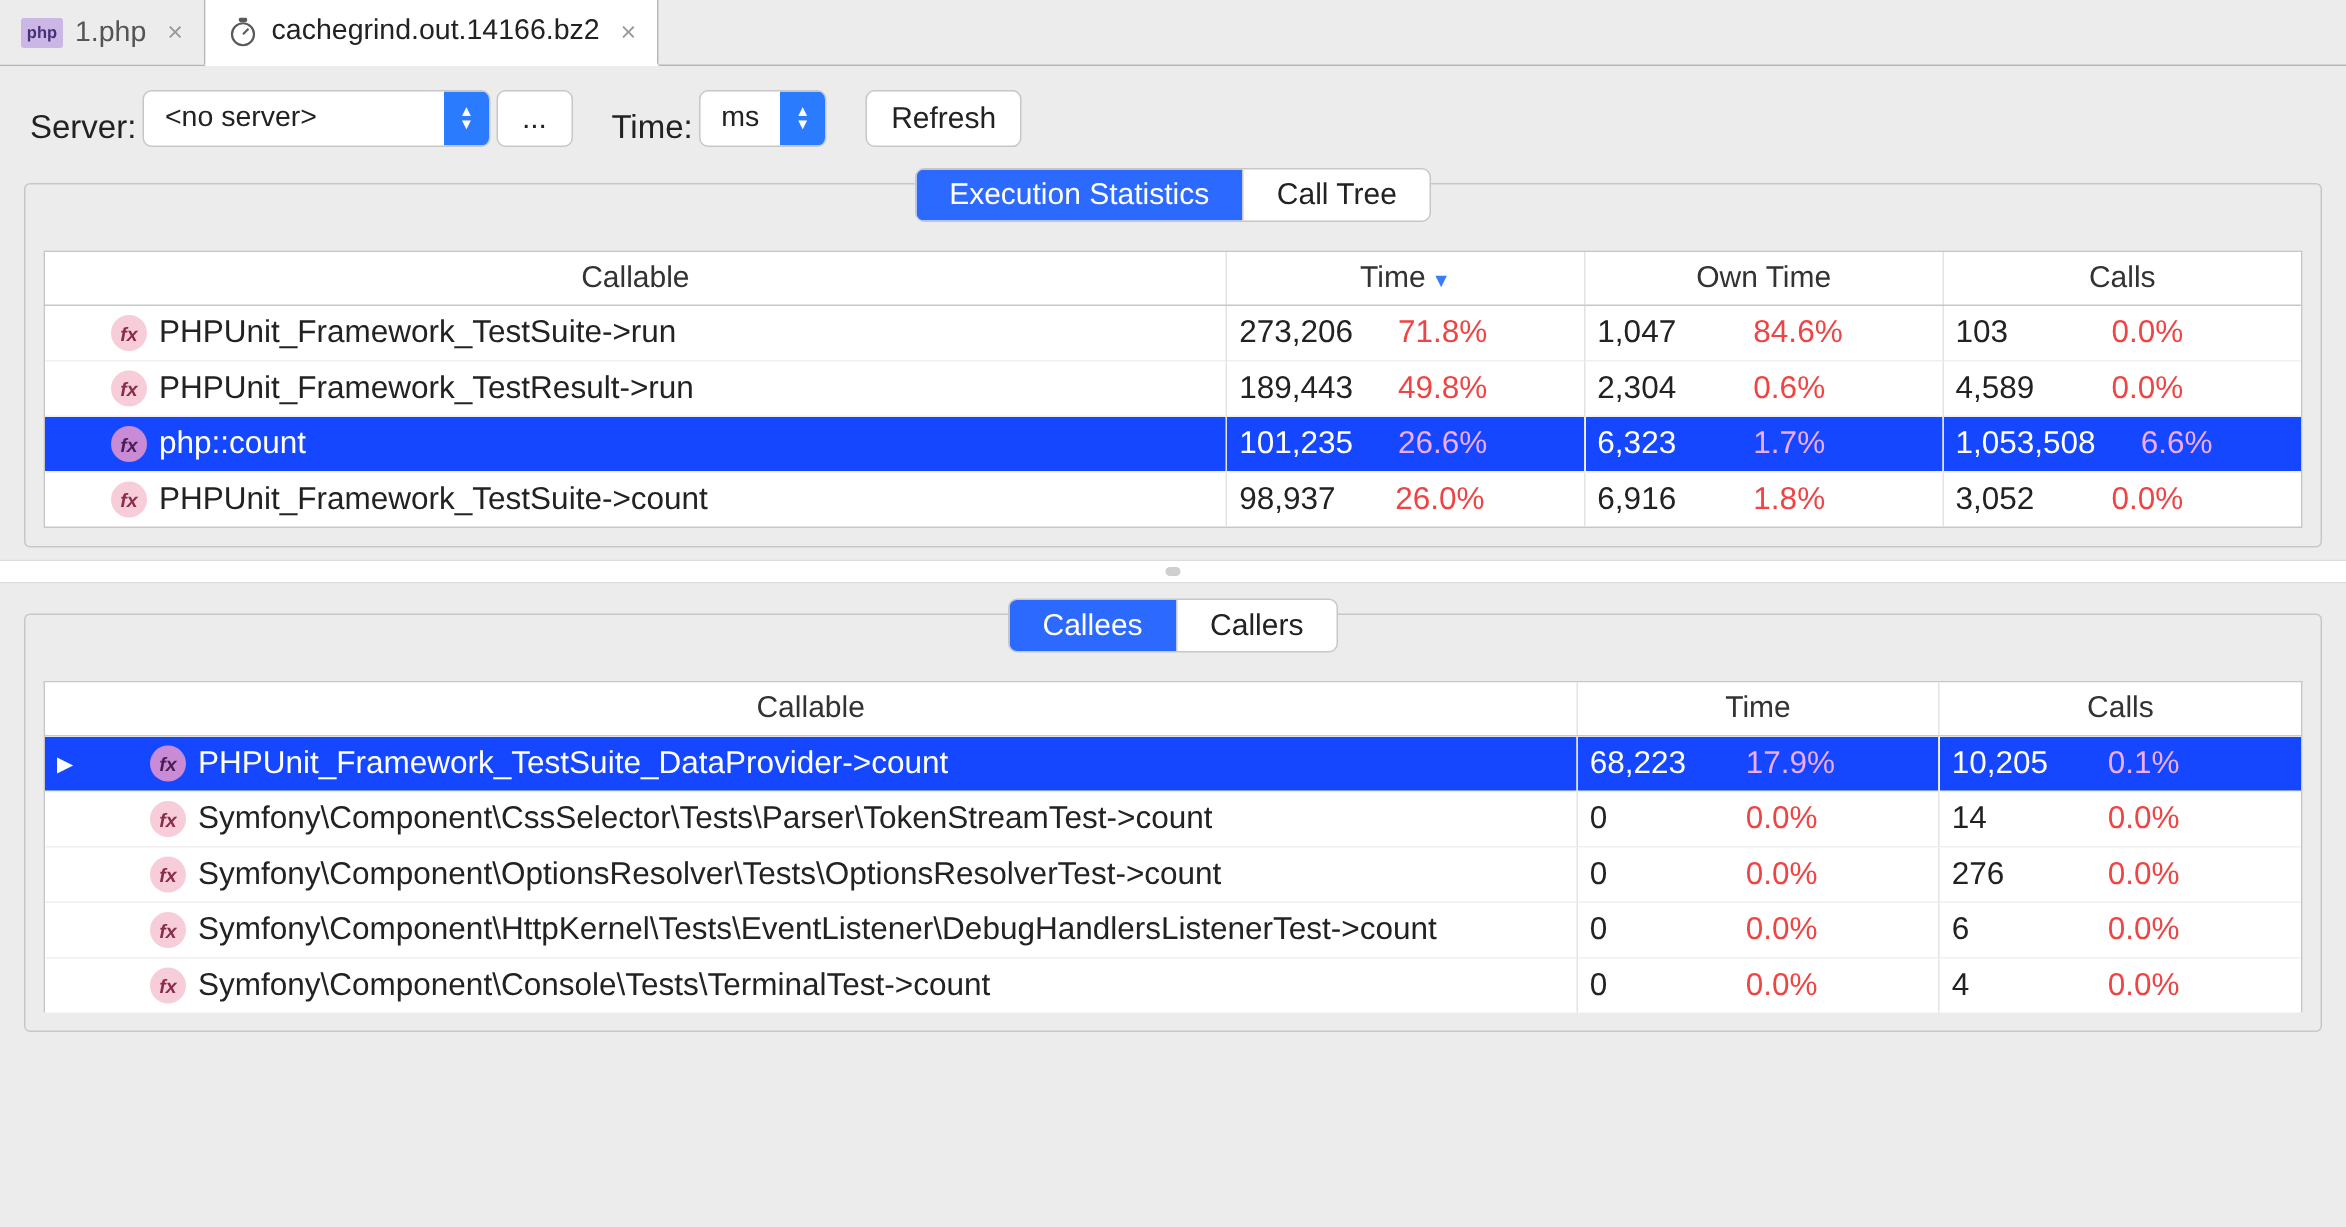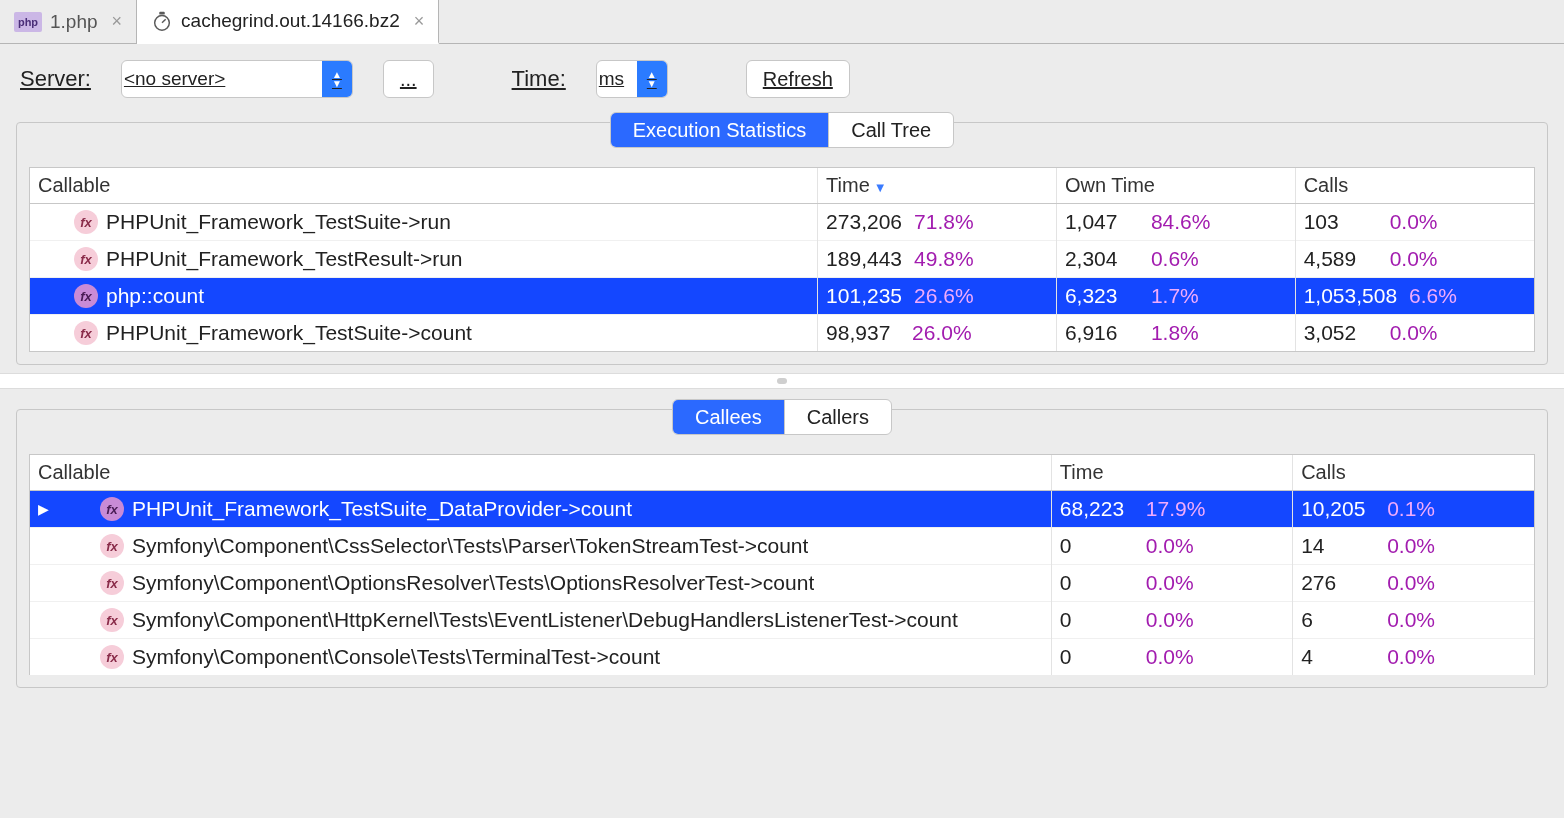--- a/index.html
+++ b/index.html
@@ -47,37 +47,36 @@
     background: #cbb7e6;
     color: #4a2e78;
     border-radius: 2px;
   }
   .stopwatch-icon { width: 22px; height: 22px; position: relative; }
   .close-x { color: #999; font-size: 18px; margin-left: 6px; }
 
   
   .toolbar {
     display: flex;
-    align-items: center;
-    gap: 30px;
+    align-items: flex-end;
+    gap: 4px;
     padding: 16px 20px 10px 20px;
-    text-decoration: underline;
   }
   .toolbar-label { font-size: 22px; }
   .select-combo {
     display: flex;
     align-items: center;
     background: #fff;
     border: 1px solid #c7c7c7;
     border-radius: 6px;
     height: 38px;
     overflow: hidden;
   }
   .select-combo .sel-text {
-    padding: 0 2px;
+    padding: 0 14px;
     min-width: 200px;
   }
   .select-combo.small .sel-text { min-width: 40px; }
   .stepper {
     width: 30px;
     height: 100%;
     background: #2b7bff;
     display: flex;
     flex-direction: column;
     align-items: center;
@@ -138,21 +137,21 @@
 
   
   table.grid {
     width: 100%;
     border-collapse: collapse;
     table-layout: fixed;
   }
   table.grid th {
     background: #fff;
     font-weight: 400;
-    text-align: left;
+    text-align: center;
     padding: 6px 8px;
     border-bottom: 1px solid #c7c7c7;
     border-right: 1px solid #e3e3e3;
     font-size: 20px;
     color: #333;
   }
   table.grid th:last-child { border-right: none; }
   table.grid td {
     padding: 6px 8px;
     font-size: 21px;
@@ -181,23 +180,23 @@
     color: #8a2c4a;
     font-size: 13px;
     font-style: italic;
     font-weight: 600;
     flex-shrink: 0;
     margin-left: 36px;
   }
   tr.selected .fx-icon { background: #c98bd6; color: #4a1d55; }
   .name-txt { overflow: hidden; text-overflow: ellipsis; }
 
-  .num-cell { display: flex; gap: 12px; align-items: flex-end; }
+  .num-cell { display: flex; gap: 30px; align-items: flex-end; }
   .val { min-width: 74px; }
-  .pct { color: #a21caf; }
+  .pct { color: #ef4444; }
 
   .sort-ind { color: #3a7bff; font-size: 13px; margin-left: 4px; }
 
   
   .split-handle {
     height: 16px;
     display: flex;
     align-items: center;
     justify-content: center;
     background: #fff;

